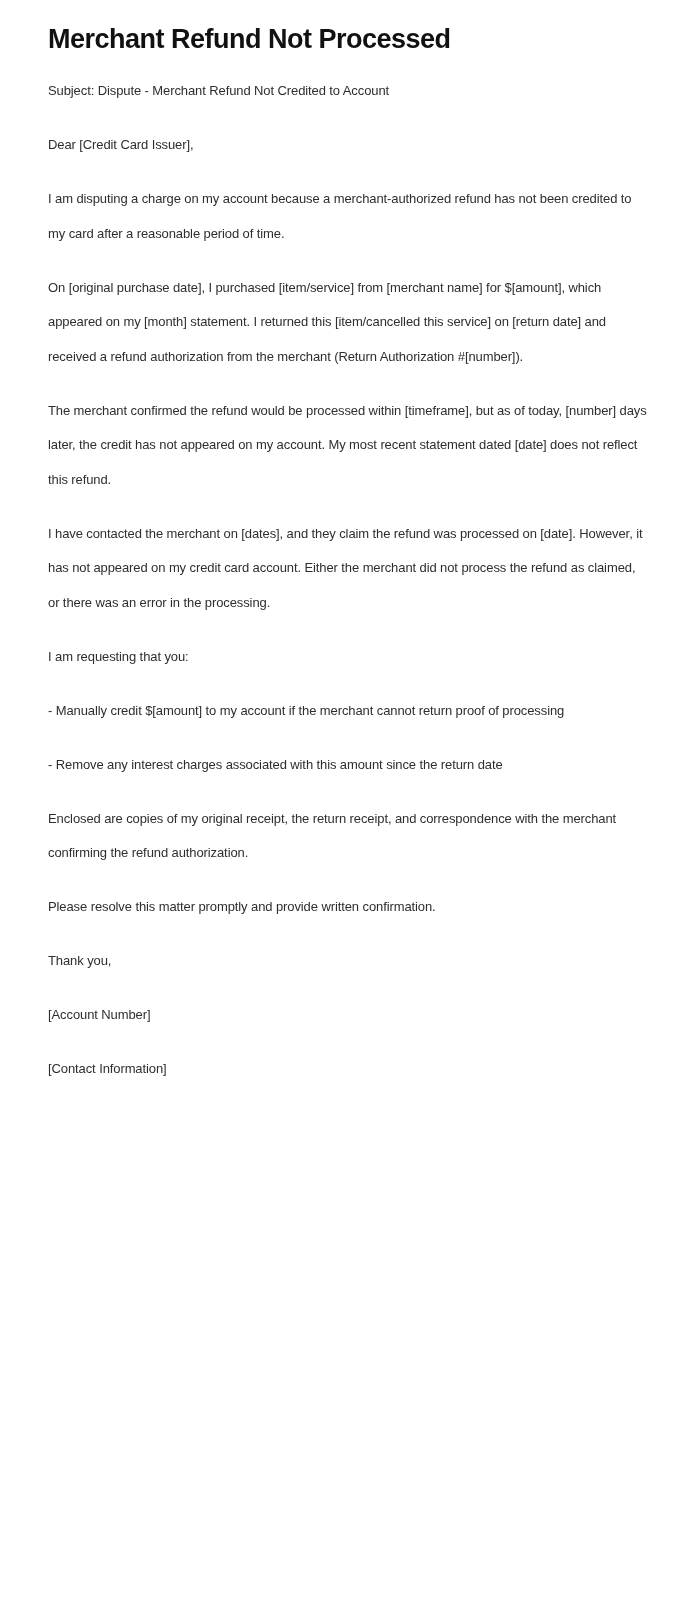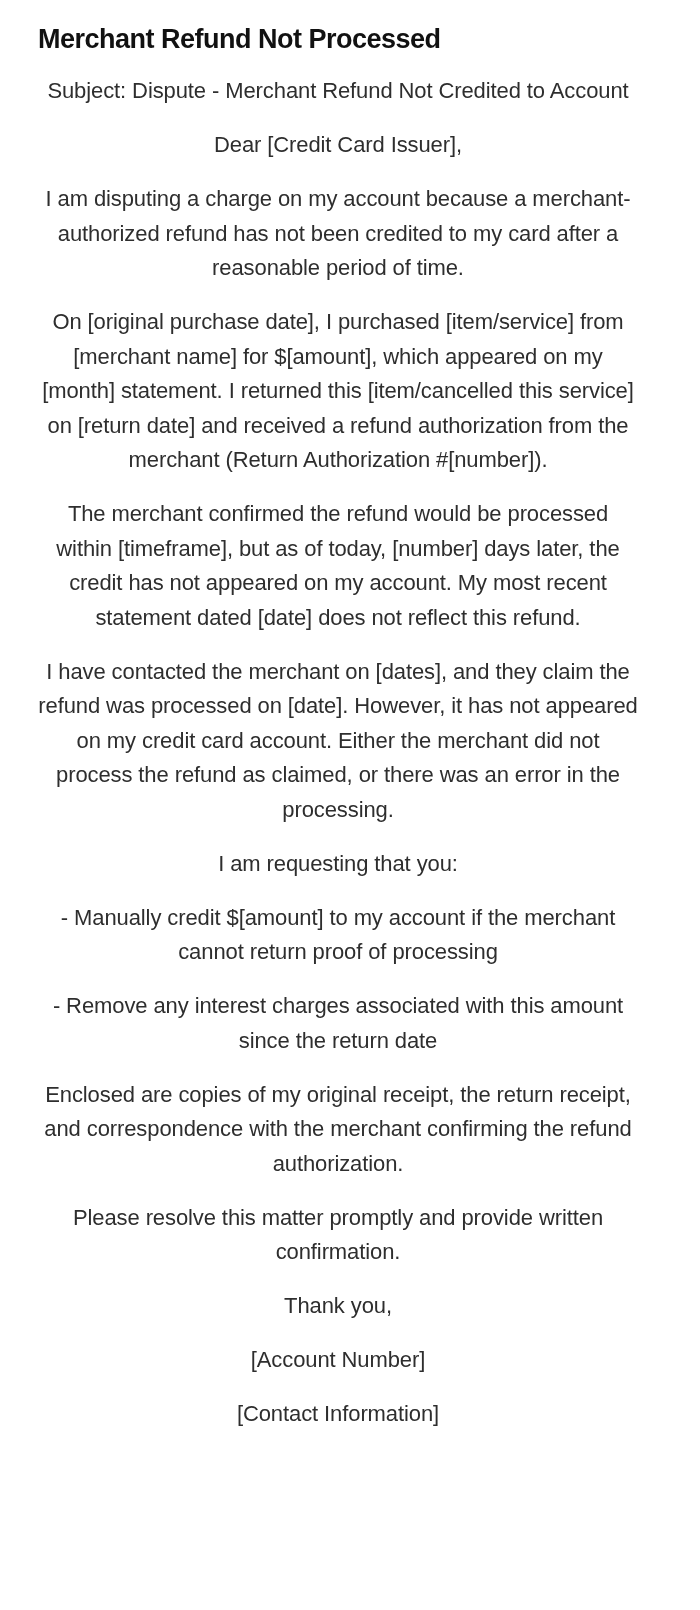--- a/index.html
+++ b/index.html
@@ -9,41 +9,40 @@
   body {
     width: 700px;
     height: 1610px;
     background: #ffffff;
     overflow: hidden;
   }
   .page {
     box-sizing: border-box;
     width: 700px;
     height: 1610px;
-    padding: 22px 40px 0 38px;
+    padding: 22px 40px 0 48px;
     font-family: "Liberation Sans", sans-serif;
     color: #2e2e2e;
   }
   .title {
     margin: 0 0 18px 0;
     font-size: 27px;
     line-height: 34px;
     font-weight: 700;
     letter-spacing: -0.5px;
     color: #111111;
     max-width: 620px;
   }
   .para {
     margin: 0 0 19.5px 0;
-    font-size: 22px;
+    font-size: 13px;
     line-height: 34.5px;
     letter-spacing: -0.1px;
     max-width: 600px;
     color: #2e2e2e;
-    text-align: center;
   }
 </style>
 </head>
 <body>
 
 <div class="page">
   <h1 class="title">Merchant Refund Not Processed</h1>
 
   <p class="para">Subject: Dispute - Merchant Refund Not Credited to Account</p>
   <p class="para">Dear [Credit Card Issuer],</p>

